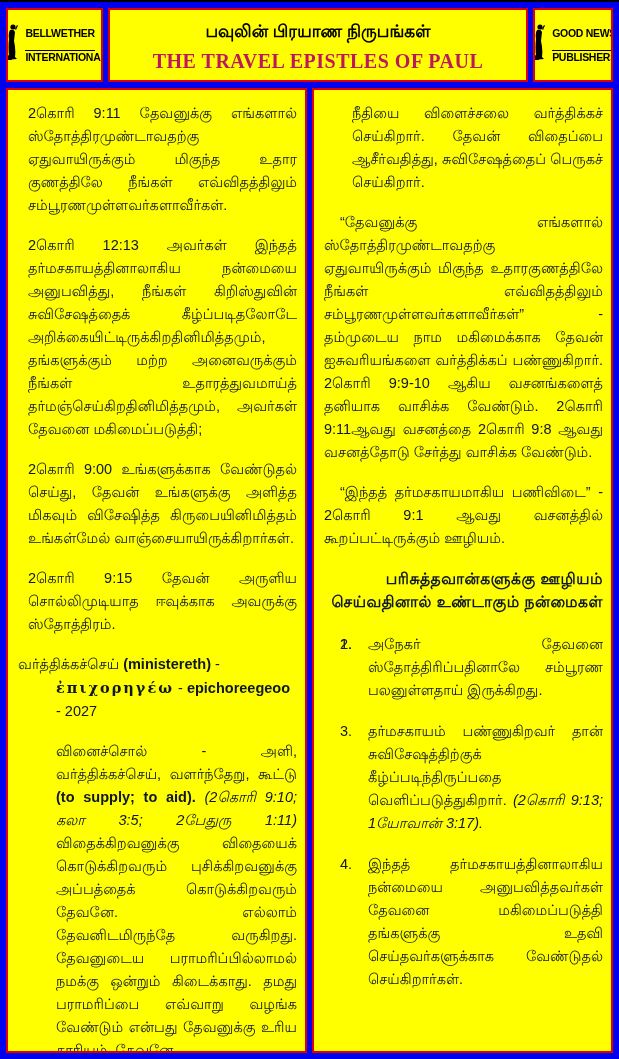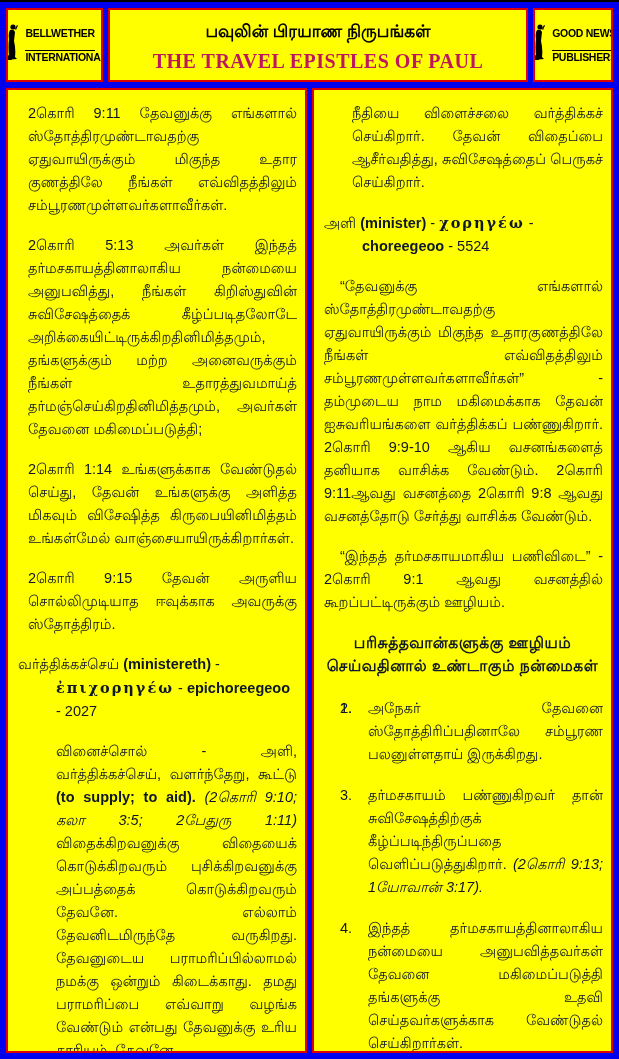--- a/index.html
+++ b/index.html
@@ -85,21 +85,21 @@
     text-align:left;
   }
   .subpara{margin-left:40px !important;}
   .subpara.r{margin-left:30px !important;}
   .quotepara{margin-left:2px !important;text-indent:16px;}
   .section-heading{
     font-weight:bold;
     font-size:15.5px;
     letter-spacing:0.5px;
     margin:4px 0 20px 0 !important;
-    text-align:center;
+    text-align:right;
   }
   .b{font-weight:bold;}
   .i{font-style:italic;}
   .greek{font-family:"DejaVu Serif",serif;font-weight:bold;letter-spacing:2px;}
   .benefit{
     position:relative;
     padding-left:46px;
     margin:0 0 18px 0;
     text-align:justify;
   }
@@ -150,33 +150,32 @@
         <span class="l2">PUBLISHERS</span>
       </span>
     </div>
 
   </div>
 
   <div class="body-row">
 
     <div class="panel col">
       <p class="verse">2கொரி 9:11 தேவனுக்கு எங்களால் ஸ்தோத்திரமுண்டாவதற்கு ஏதுவாயிருக்கும் மிகுந்த உதார குணத்திலே நீங்கள் எவ்விதத்திலும் சம்பூரணமுள்ளவர்களாவீர்கள்.</p>
-      <p class="verse">2கொரி 5:13 அவர்கள் இந்தத் தர்மசகாயத்தினாலாகிய நன்மையை அனுபவித்து, நீங்கள் கிறிஸ்துவின் சுவிசேஷத்தைக் கீழ்ப்படிதலோடே அறிக்கையிட்டிருக்கிறதினிமித்தமும், தங்களுக்கும் மற்ற அனைவருக்கும் நீங்கள் உதாரத்துவமாய்த் தர்மஞ்செய்கிறதினிமித்தமும், அவர்கள் தேவனை மகிமைப்படுத்தி;</p>
-      <p class="verse">2கொரி 1:14 உங்களுக்காக வேண்டுதல் செய்து, தேவன் உங்களுக்கு அளித்த மிகவும் விசேஷித்த கிருபையினிமித்தம் உங்கள்மேல் வாஞ்சையாயிருக்கிறார்கள்.</p>
+      <p class="verse">2கொரி 12:13 அவர்கள் இந்தத் தர்மசகாயத்தினாலாகிய நன்மையை அனுபவித்து, நீங்கள் கிறிஸ்துவின் சுவிசேஷத்தைக் கீழ்ப்படிதலோடே அறிக்கையிட்டிருக்கிறதினிமித்தமும், தங்களுக்கும் மற்ற அனைவருக்கும் நீங்கள் உதாரத்துவமாய்த் தர்மஞ்செய்கிறதினிமித்தமும், அவர்கள் தேவனை மகிமைப்படுத்தி;</p>
+      <p class="verse">2கொரி 9:00 உங்களுக்காக வேண்டுதல் செய்து, தேவன் உங்களுக்கு அளித்த மிகவும் விசேஷித்த கிருபையினிமித்தம் உங்கள்மேல் வாஞ்சையாயிருக்கிறார்கள்.</p>
       <p class="verse">2கொரி 9:15 தேவன் அருளிய சொல்லிமுடியாத ஈவுக்காக அவருக்கு ஸ்தோத்திரம்.</p>
 
       <p class="entry"><span>வர்த்திக்கச்செய் </span><span class="b">(ministereth)</span><span> - </span><span class="greek">ἐπιχορηγέω</span><span> - </span><span class="b">epichoreegeoo</span><span> - 2027</span></p>
 
       <p class="subpara"><span>வினைச்சொல் - அளி, வர்த்திக்கச்செய், வளர்ந்தேறு, கூட்டு </span><span class="b">(to supply; to aid). </span><span class="i">(2கொரி 9:10; கலா 3:5; 2பேதுரு 1:11)</span><span> விதைக்கிறவனுக்கு விதையைக் கொடுக்கிறவரும் புசிக்கிறவனுக்கு அப்பத்தைக் கொடுக்கிறவரும் தேவனே. எல்லாம் தேவனிடமிருந்தே வருகிறது. தேவனுடைய பராமரிப்பில்லாமல் நமக்கு ஒன்றும் கிடைக்காது. தமது பராமரிப்பை எவ்வாறு வழங்க வேண்டும் என்பது தேவனுக்கு உரிய காரியம். தேவனே</span></p>
     </div>
 
     <div class="panel col">
       <p class="subpara r">நீதியை விளைச்சலை வர்த்திக்கச் செய்கிறார். தேவன் விதைப்பை ஆசீர்வதித்து, சுவிசேஷத்தைப் பெருகச் செய்கிறார்.</p>
 
-      <p class="entry"><span>அளி </span><span class="b">(minister)</span><span> - </span><span class="greek">χορηγέω</span><span> - </span><span class="b">choreegeoo</span><span> - 5524</span></p>
 
 
       <p class="quotepara">“தேவனுக்கு எங்களால் ஸ்தோத்திரமுண்டாவதற்கு ஏதுவாயிருக்கும் மிகுந்த உதாரகுணத்திலே நீங்கள் எவ்விதத்திலும் சம்பூரணமுள்ளவர்களாவீர்கள்” - தம்முடைய நாம மகிமைக்காக தேவன் ஐசுவரியங்களை வர்த்திக்கப் பண்ணுகிறார். 2கொரி 9:9-10 ஆகிய வசனங்களைத் தனியாக வாசிக்க வேண்டும். 2கொரி 9:11ஆவது வசனத்தை 2கொரி 9:8 ஆவது வசனத்தோடு சேர்த்து வாசிக்க வேண்டும்.</p>
       <p class="quotepara">“இந்தத் தர்மசகாயமாகிய பணிவிடை” - 2கொரி 9:1 ஆவது வசனத்தில் கூறப்பட்டிருக்கும் ஊழியம்.</p>
 
       <p class="section-heading">பரிசுத்தவான்களுக்கு ஊழியம் செய்வதினால் உண்டாகும் நன்மைகள்</p>
 
       <div class="benefit"><span class="num">1.</span><span class="i"></span></div>
       <div class="benefit"><span class="num">2.</span><span>அநேகர் தேவனை ஸ்தோத்திரிப்பதினாலே சம்பூரண பலனுள்ளதாய் இருக்கிறது.</span><span class="i"></span></div>
       <div class="benefit"><span class="num">3.</span><span>தர்மசகாயம் பண்ணுகிறவர் தான் சுவிசேஷத்திற்குக் கீழ்ப்படிந்திருப்பதை வெளிப்படுத்துகிறார். </span><span class="i">(2கொரி 9:13; 1யோவான் 3:17).</span></div>

